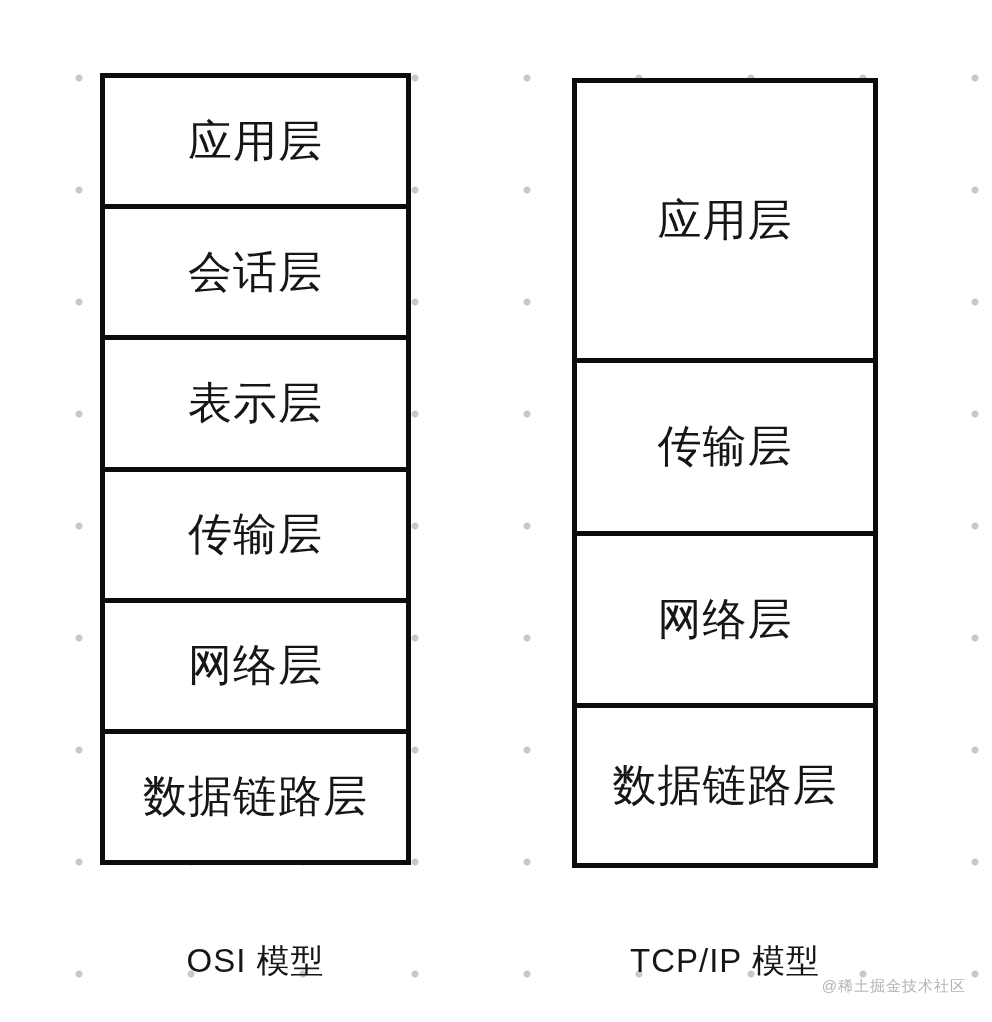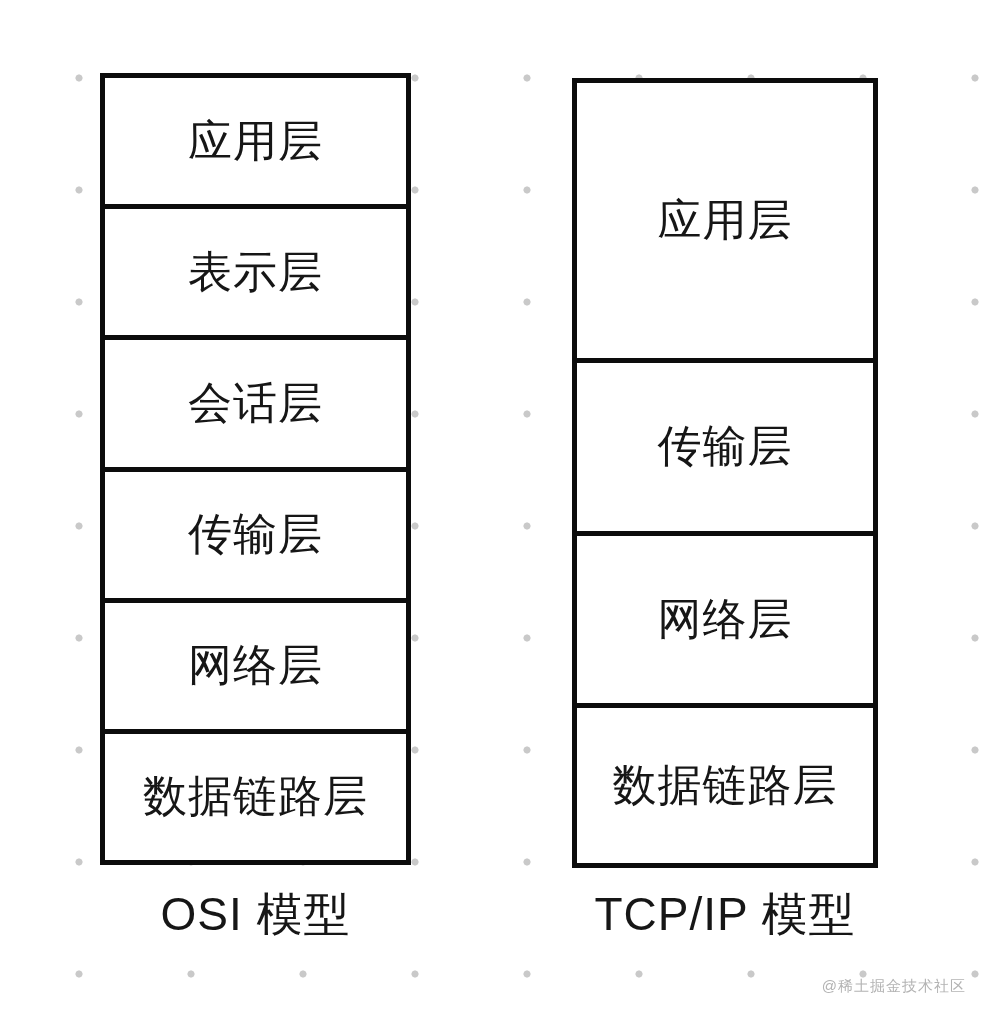--- a/index.html
+++ b/index.html
@@ -60,26 +60,26 @@
   }
 
   
   .tcp-stack .grow-app  { flex-grow: 284; }
   .tcp-stack .grow-trans{ flex-grow: 173; }
   .tcp-stack .grow-net  { flex-grow: 173; }
   .tcp-stack .grow-link { flex-grow: 160; }
 
   .caption {
     position: absolute;
-    top: 890px;
+    top: 936px;
     height: 50px;
     display: flex;
     align-items: center;
     justify-content: center;
-    font-size: 46px;
+    font-size: 33px;
     font-weight: 500;
     letter-spacing: 1px;
     white-space: nowrap;
     color: #161616;
   }
   .caption-osi {
     left: 100px;
     width: 311px;
   }
   .caption-tcp {
@@ -96,22 +96,22 @@
     color: #b3b3b3;
     letter-spacing: 1px;
     white-space: nowrap;
   }
 </style>
 </head>
 <body>
 
 <div class="stack osi-stack">
   <div class="layer">应用层</div>
+  <div class="layer">会话层</div>
   <div class="layer">表示层</div>
-  <div class="layer">会话层</div>
   <div class="layer">传输层</div>
   <div class="layer">网络层</div>
   <div class="layer">数据链路层</div>
 </div>
 
 <div class="stack tcp-stack">
   <div class="layer grow-app">应用层</div>
   <div class="layer grow-trans">传输层</div>
   <div class="layer grow-net">网络层</div>
   <div class="layer grow-link">数据链路层</div>

